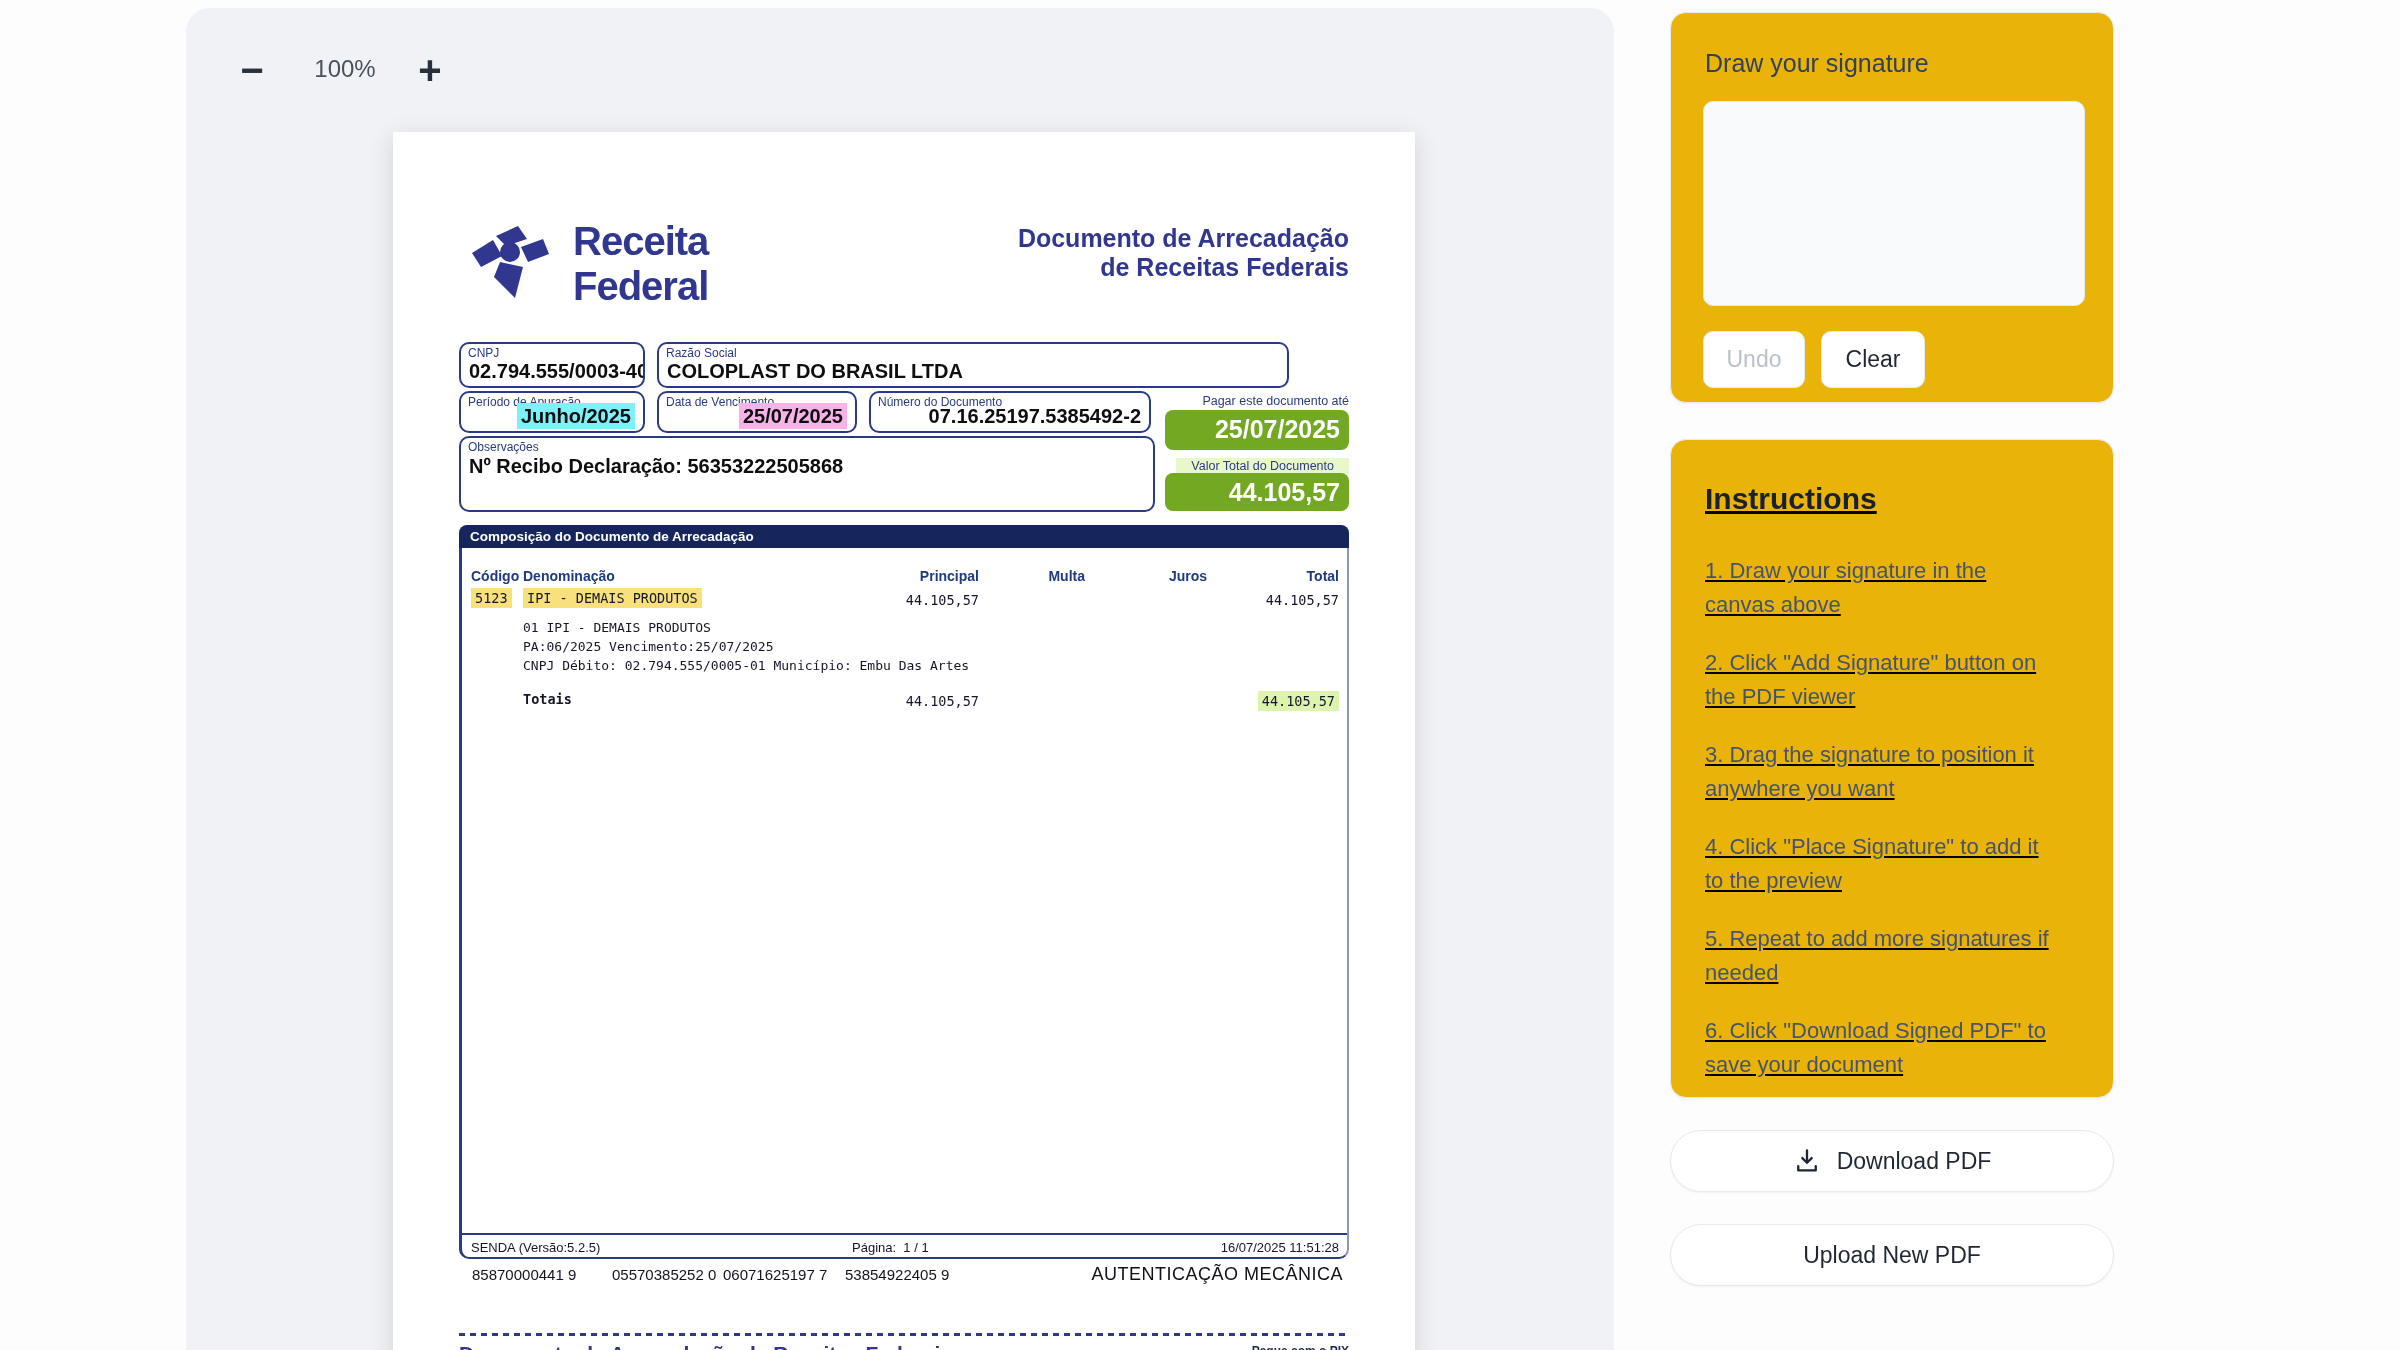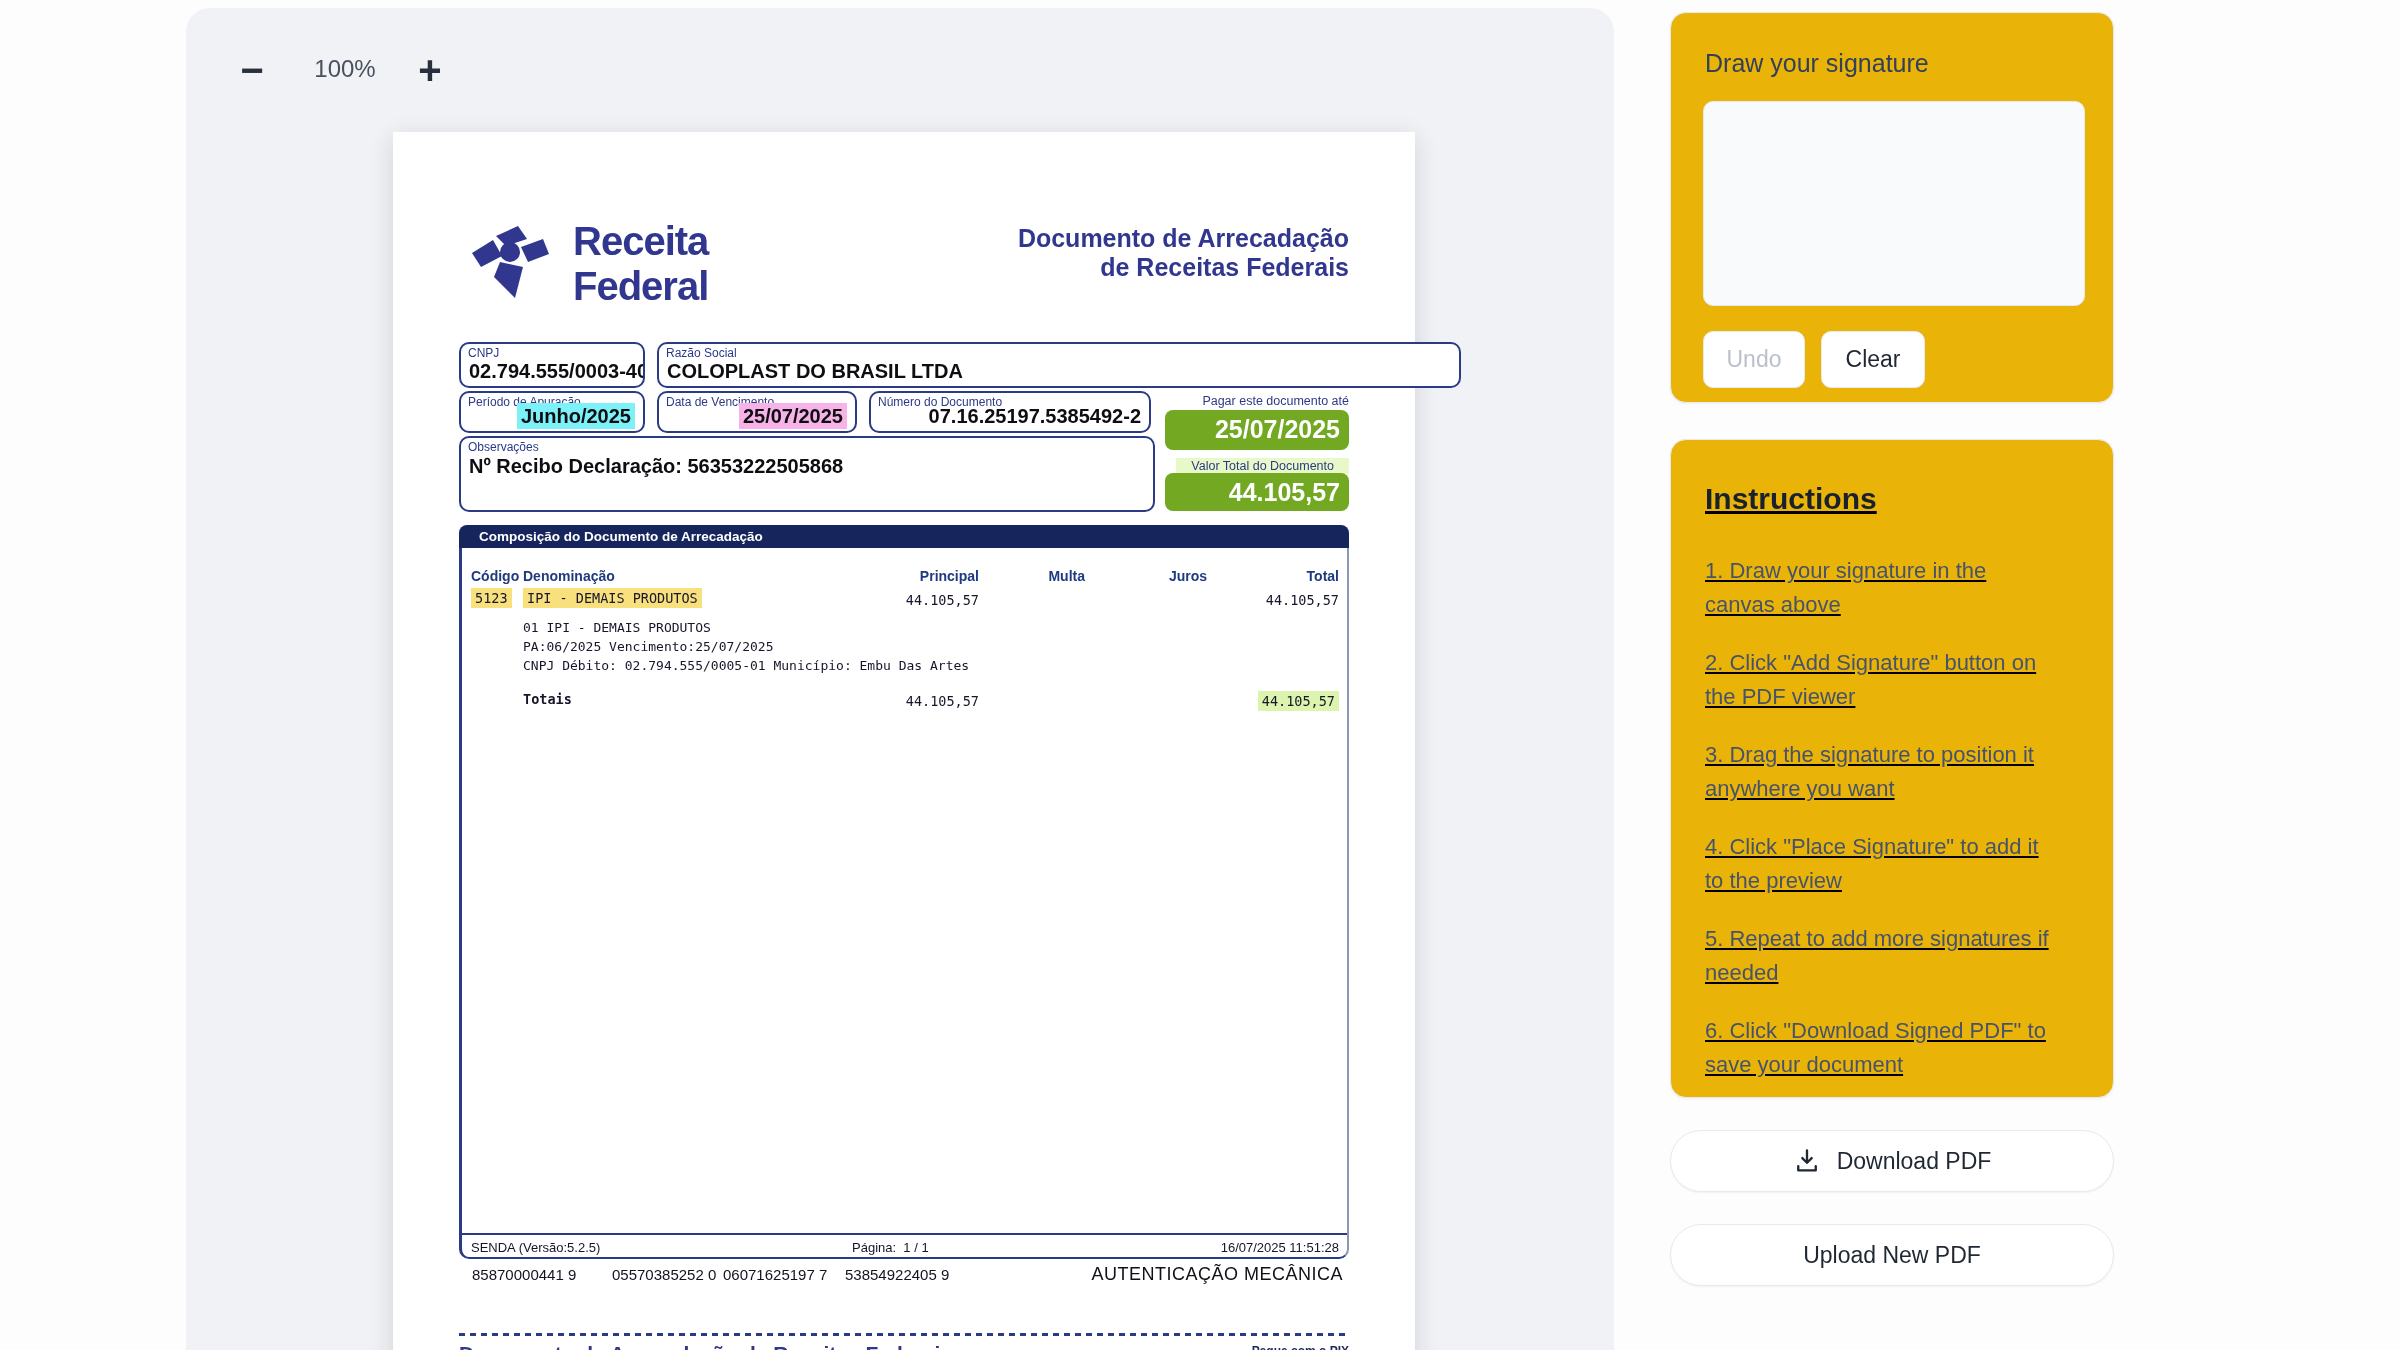--- a/index.html
+++ b/index.html
@@ -42,37 +42,37 @@
   .doc-title{left:520px;top:92px;width:436px;text-align:right;color:var(--brand);
              font-weight:700;font-size:25px;line-height:29px;}
 
   .fbox{position:absolute;border:2px solid var(--navy);border-radius:10px;background:#fff;overflow:hidden;}
   .flabel{position:absolute;left:7px;top:2px;font-size:12px;color:var(--navy);white-space:nowrap;}
   .fvalue{position:absolute;left:8px;right:8px;bottom:3px;font-size:20px;font-weight:700;color:var(--ink);white-space:nowrap;}
   .fvalue.right{text-align:right;}
   .hl{padding:2px 4px;}
 
   .box-cnpj{left:66px;top:210px;width:186px;height:46px;}
-  .box-razao{left:264px;top:210px;width:804px;height:46px;}
+  .box-razao{left:264px;top:210px;width:632px;height:46px;}
   .box-periodo{left:66px;top:259px;width:186px;height:42px;}
   .box-venc{left:264px;top:259px;width:200px;height:42px;}
   .box-numero{left:476px;top:259px;width:282px;height:42px;}
   .box-obs{left:66px;top:304px;width:696px;height:76px;}
 
   .pay-label{left:700px;top:262px;width:256px;text-align:right;font-size:12.5px;color:var(--navy);}
   .badge{position:absolute;background:var(--green);border-radius:8px;color:#fff;font-weight:700;
          font-size:25px;text-align:right;padding:5px 9px 0 0;}
   .badge-pay{left:772px;top:278px;width:184px;height:40px;}
   .total-label{left:700px;top:327px;width:256px;text-align:right;font-size:12.5px;color:var(--navy);}
   .total-label span{background:var(--lgreen-soft);padding:1px 15px;}
   .badge-total{left:772px;top:341px;width:184px;height:38px;}
 
   .comp-bar{left:66px;top:393px;width:890px;height:23px;background:var(--navy-dark);
             border-radius:8px 8px 0 0;color:#fff;font-size:13.5px;font-weight:700;
-            line-height:23px;padding-left:20px;}
+            line-height:23px;padding-left:11px;}
   .comp-box{left:66px;top:416px;width:890px;height:711px;border-left:3px solid var(--navy);
             border-right:2px solid #8d97b3;border-bottom:2px solid var(--navy);
             border-radius:0 0 10px 10px;}
   .th{position:absolute;font-size:14px;font-weight:700;color:#1f3a7e;}
   .mono{font-family:"DejaVu Sans Mono", monospace;}
   .cell{position:absolute;font-size:13.5px;color:#16162a;}
   .r{text-align:right;}
   .col-principal{width:120px;right:368px;}
   .col-multa{width:100px;right:262px;text-align:right;}
   .col-juros{width:100px;right:140px;}

